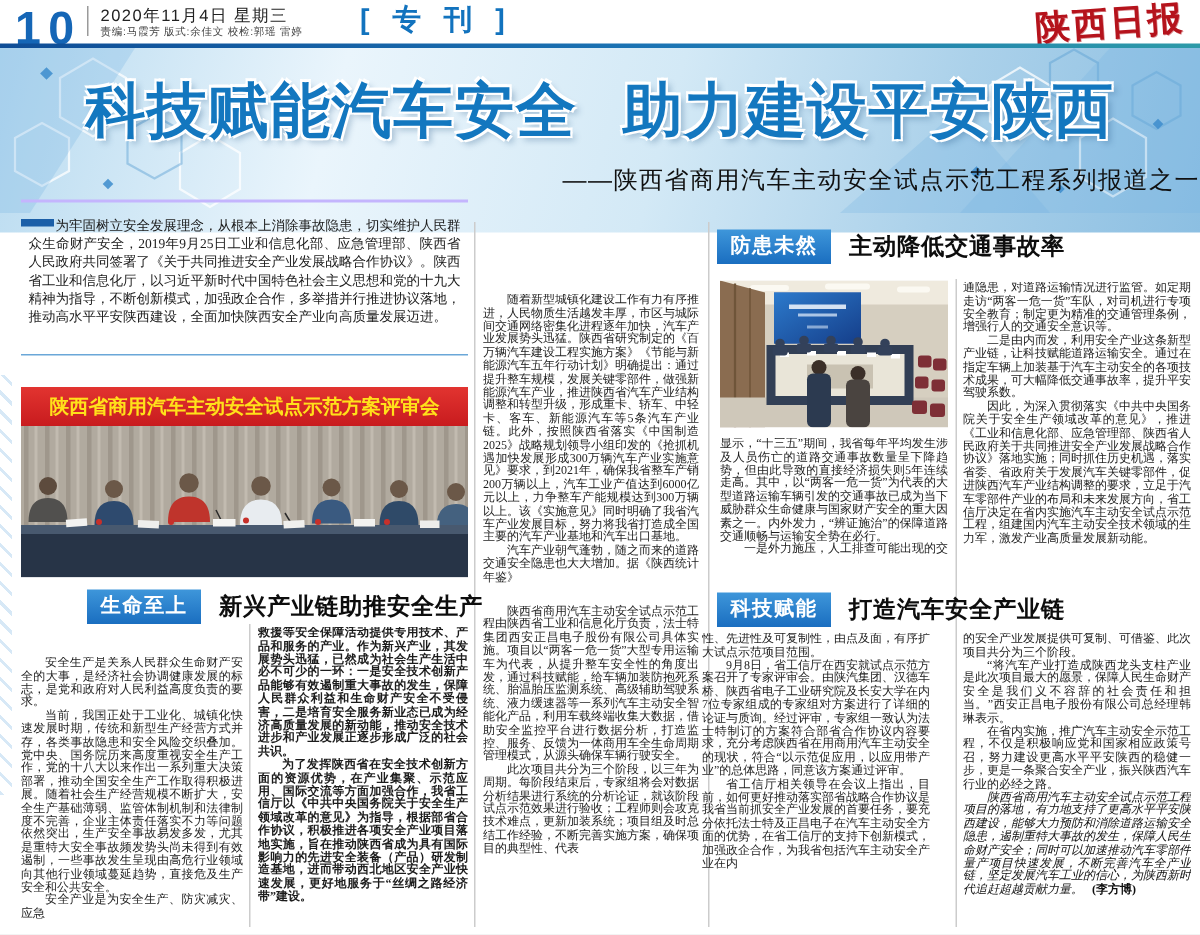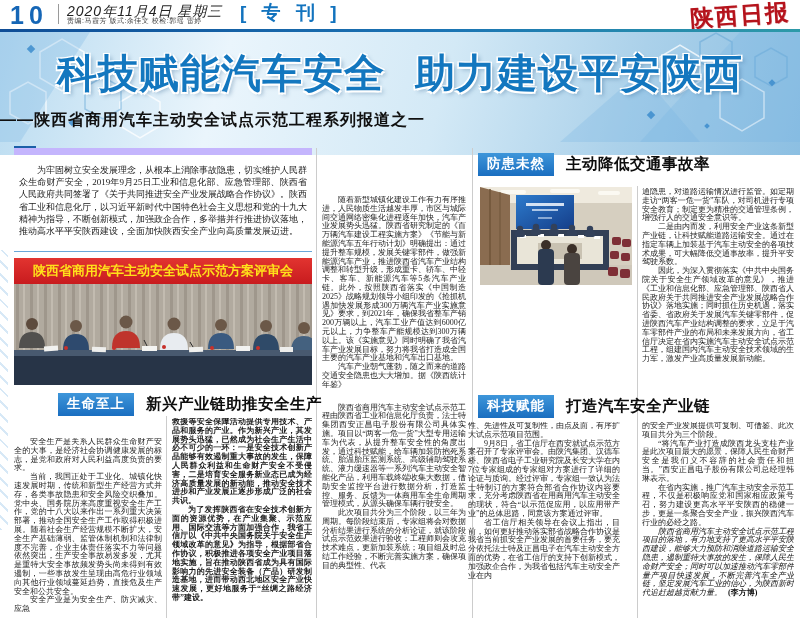--- a/index.html
+++ b/index.html
@@ -4,49 +4,49 @@
 <style>
   * { margin:0; padding:0; box-sizing:border-box; }
   html,body { background:#e9e9e9; }
   #page {
     position:relative; width:800px; height:623px; background:#ffffff;
     font-family:"Liberation Serif", serif; overflow:hidden;
     margin:0 auto;
   }
   
   .pagenum { position:absolute; left:10px; top:1px; font-family:"Liberation Sans",sans-serif;
-    font-weight:bold; font-size:25px; color:#1566b6; letter-spacing:5px; }
+    font-weight:bold; font-size:31px; color:#1566b6; letter-spacing:5px; }
   .hdr-div { position:absolute; left:58px; top:4px; width:1px; height:20px; background:#9a9a9a; }
   .hdr-date { position:absolute; left:67px; top:3px; font-family:"Liberation Sans",sans-serif;
-    font-size:14px; color:#222; letter-spacing:1px;font-style:italic; }
+    font-size:11px; color:#222; letter-spacing:1px; }
   .hdr-staff { position:absolute; left:67px; top:16px; font-family:"Liberation Sans",sans-serif;
     font-size:7px; color:#444; letter-spacing:0.5px; }
   .hdr-section { position:absolute; left:240px; top:0px; font-family:"Liberation Sans",sans-serif;
     font-weight:bold; font-size:19px; color:#1273be; letter-spacing:5px; }
   .masthead { position:absolute; right:10px; top:0px; font-family:"DejaVu Serif",serif;
     font-weight:bold; font-size:23px; color:#b5131c; transform:rotate(-4deg);
     letter-spacing:2px; text-shadow:0.5px 0.5px 0 #d8888c; }
   .hdr-rule { position:absolute; left:0; top:29px; width:800px; height:3px;
     background:linear-gradient(90deg,#0f4d96,#1b74b4 55%,#2d9aa8); }
   
   .banner { position:absolute; left:0; top:32px; width:800px; height:123px; overflow:hidden;
     background:linear-gradient(105deg,#b9dbf0,#eaf5fc 28%,#d3e9f6 55%,#abd1ea 78%,#8cbfe2); }
   .banner svg.deco { position:absolute; left:0; top:0; }
   .headline { position:absolute; left:0; top:14px; width:100%; text-align:center;
     font-family:"Liberation Sans",sans-serif; font-weight:bold; font-size:40px; color:#1377bf;
     letter-spacing:1px; white-space:nowrap;
     text-shadow:-1.5px -1.5px 0 #fff, 1.5px -1.5px 0 #fff, -1.5px 1.5px 0 #fff, 1.5px 1.5px 0 #fff, 3px 3px 4px rgba(30,80,130,.35); }
   .headline .gap { display:inline-block; width:30px; }
-  .subhead { position:absolute; left:0; top:78px; width:100%; text-align:left;
-    font-family:"Liberation Sans",sans-serif; font-weight:bold; font-size:16px; color:#101010; letter-spacing:1px; }
+  .subhead { position:absolute; left:0; top:78px; width:100%; text-align:right;
+    font-family:"Liberation Sans",sans-serif; font-weight:normal; font-size:16px; color:#101010; letter-spacing:1px; }
   .left-deco { position:absolute; left:0; top:250px; width:8px; height:280px;
     background:repeating-linear-gradient(45deg, rgba(140,190,230,.35) 0 2px, transparent 2px 9px); }
   
-  .intro-box { position:absolute; left:14px; top:148px; width:298px; height:104px;
-    border-top:7px solid #c4b5fd; border-bottom:1px solid #6aa7d8; padding:9px 5px 0 5px;
+  .intro-box { position:absolute; left:14px; top:133px; width:298px; height:104px;
+    border-top:2px solid #c4b5fd; border-bottom:1px solid #6aa7d8; padding:9px 5px 0 5px;
     font-size:9px; line-height:12.2px; text-align:justify; color:#1a1a1a; overflow:hidden; }
   .intro-dash { position:absolute; left:14px; top:146px; width:22px; height:5px; background:#1b5fa8; }
   
   .vrule { position:absolute; width:1px; background:#cccccc; }
   
   .photo1 { position:absolute; left:14px; top:258px; width:298px; height:127px; overflow:hidden; }
   .photo1-banner { position:absolute; left:0; top:0; width:100%; height:26px;
     background:linear-gradient(180deg,#e23430,#c81b1e); color:#ffe11a; font-family:"Liberation Sans",sans-serif;
     font-weight:bold; font-size:13px; text-align:center; line-height:26px; letter-spacing:0px; white-space:nowrap; }
   .photo2 { position:absolute; left:480px; top:187px; width:152px; height:98px; overflow:hidden; }
@@ -281,20 +281,24 @@
         <rect x="132" y="50" width="9" height="8" rx="2"></rect>
           <rect x="142" y="52" width="9" height="8" rx="2"></rect>
         <rect x="130" y="64" width="9" height="8" rx="2"></rect>
           <rect x="141" y="66" width="9" height="8" rx="2"></rect>
         <rect x="128" y="80" width="10" height="9" rx="2"></rect>
           <rect x="140" y="82" width="10" height="9" rx="2"></rect>
       </g>
     </svg>
   </div>
 
+  <div class="col" style="left:480px; top:292px; width:152px; height:96px;">
+    <p class="noindent">显示，“十三五”期间，我省每年平均发生涉及人员伤亡的道路交通事故数量呈下降趋势，但由此导致的直接经济损失则5年连续走高。其中，以“两客一危一货”为代表的大型道路运输车辆引发的交通事故已成为当下威胁群众生命健康与国家财产安全的重大因素之一。内外发力，“辨证施治”的保障道路交通顺畅与运输安全势在必行。</p>
+    <p>一是外力施压，人工排查可能出现的交</p>
+  </div>
   <div class="col" style="left:642px; top:188px; width:152px; height:200px;">
     <p class="noindent">通隐患，对道路运输情况进行监管。如定期走访“两客一危一货”车队，对司机进行专项安全教育；制定更为精准的交通管理条例，增强行人的交通安全意识等。</p>
     <p>二是由内而发，利用安全产业这条新型产业链，让科技赋能道路运输安全。通过在指定车辆上加装基于汽车主动安全的各项技术成果，可大幅降低交通事故率，提升平安驾驶系数。</p>
     <p>因此，为深入贯彻落实《中共中央国务院关于安全生产领域改革的意见》，推进《工业和信息化部、应急管理部、陕西省人民政府关于共同推进安全产业发展战略合作协议》落地实施；同时抓住历史机遇，落实省委、省政府关于发展汽车关键零部件，促进陕西汽车产业结构调整的要求，立足于汽车零部件产业的布局和未来发展方向，省工信厅决定在省内实施汽车主动安全试点示范工程，组建国内汽车主动安全技术领域的生力军，激发产业高质量发展新动能。</p>
   </div>
 
   <div class="sec-hdr" style="left:478px; top:395px;">
     <span class="sec-label">科技赋能</span>
     <span class="sec-title">打造汽车安全产业链</span>
   </div>

